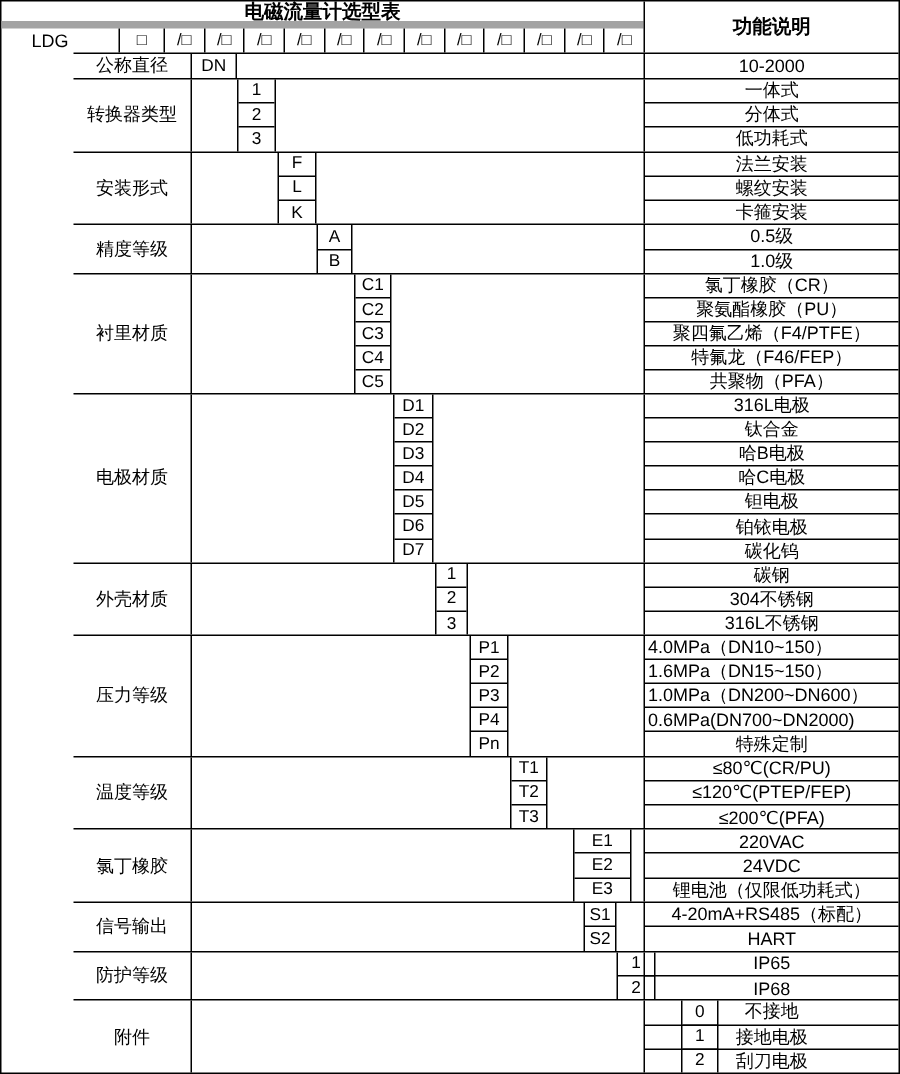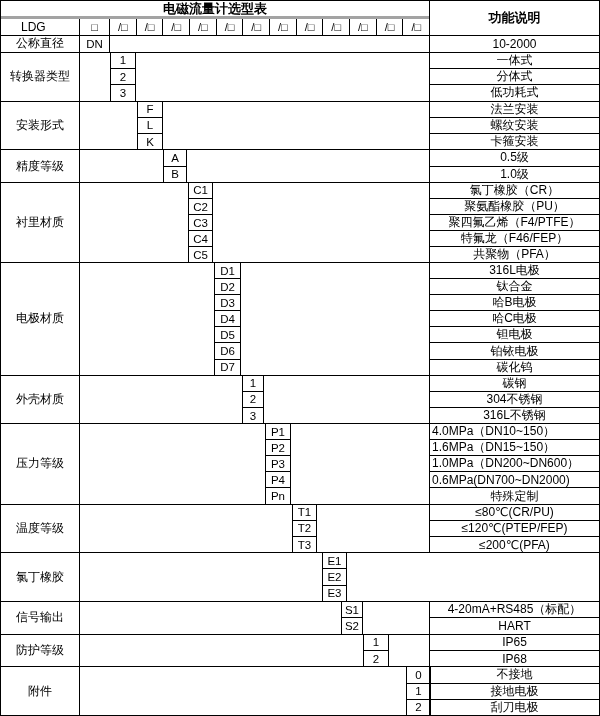--- a/index.html
+++ b/index.html
@@ -15,21 +15,21 @@
     border: 1px solid #000;
     display: flex;
     flex-direction: column;
     background: #fff;
   }
   
   .header { height: 34px; display: flex; flex: none; }
   .header-left { flex: 1; display: flex; flex-direction: column; min-width: 0; }
   .title-row {
     height: 18px;
-    border-bottom: 3px solid #a3a3a3;
+    border-bottom: 5px solid #a3a3a3;
     display: flex; align-items: center; justify-content: center;
     font-size: 13px; font-weight: bold;
   }
   .model-row { flex: 1; display: flex; }
   .model-label {
     width: 79px; border-right: 1px solid #000;
     display: flex; align-items: center;
     padding-left: 20px; font-size: 12px;
   }
   .first-box {
@@ -43,21 +43,21 @@
     display: flex; align-items: center; justify-content: center;
     font-size: 11px; overflow: hidden;
   }
   .sbox:last-child { border-right: none; }
   .header-right {
     width: 170px; border-left: 1px solid #000;
     display: flex; align-items: center; justify-content: center;
     font-size: 13px; font-weight: bold;
   }
   
-  .body { flex: 1; display: flex; flex-direction: column; }
+  .body { flex: 1; display: flex; flex-direction: column; margin-left: 48px; }
   .block { display: flex; border-top: 1px solid #000; min-height: 0; }
   .cat-label {
     width: 79px; border-right: 1px solid #000;
     display: flex; align-items: center; justify-content: center;
     font-size: 12px; text-align: center;
   }
   .mid { flex: 1; position: relative; min-width: 0; }
   .codecol {
     position: absolute; top: 0; bottom: 0;
     border-left: 1px solid #000; border-right: 1px solid #000;
@@ -252,25 +252,30 @@
         </div>
         <div class="func">
           <div class="desc">≤80℃(CR/PU)</div>
           <div class="desc">≤120℃(PTEP/FEP)</div>
           <div class="desc">≤200℃(PFA)</div>
         </div>
       </div>
       <div class="block" style="flex: 3 1 0px;">
         <div class="cat-label">氯丁橡胶</div>
         <div class="mid">
-          <div class="codecol" style="left: 242px; width: 25px;">
+          <div class="codecol" style="left: 254px; width: 39px;">
             <div class="code">E1</div>
             <div class="code">E2</div>
             <div class="code">E3</div>
           </div>
+        </div>
+        <div class="func">
+          <div class="desc">220VAC</div>
+          <div class="desc">24VDC</div>
+          <div class="desc">锂电池（仅限低功耗式）</div>
         </div>
       </div>
       <div class="block" style="flex: 2 1 0px;">
         <div class="cat-label">信号输出</div>
         <div class="mid">
           <div class="codecol" style="left: 261px; width: 22px;">
             <div class="code">S1</div>
             <div class="code">S2</div>
           </div>
         </div>

